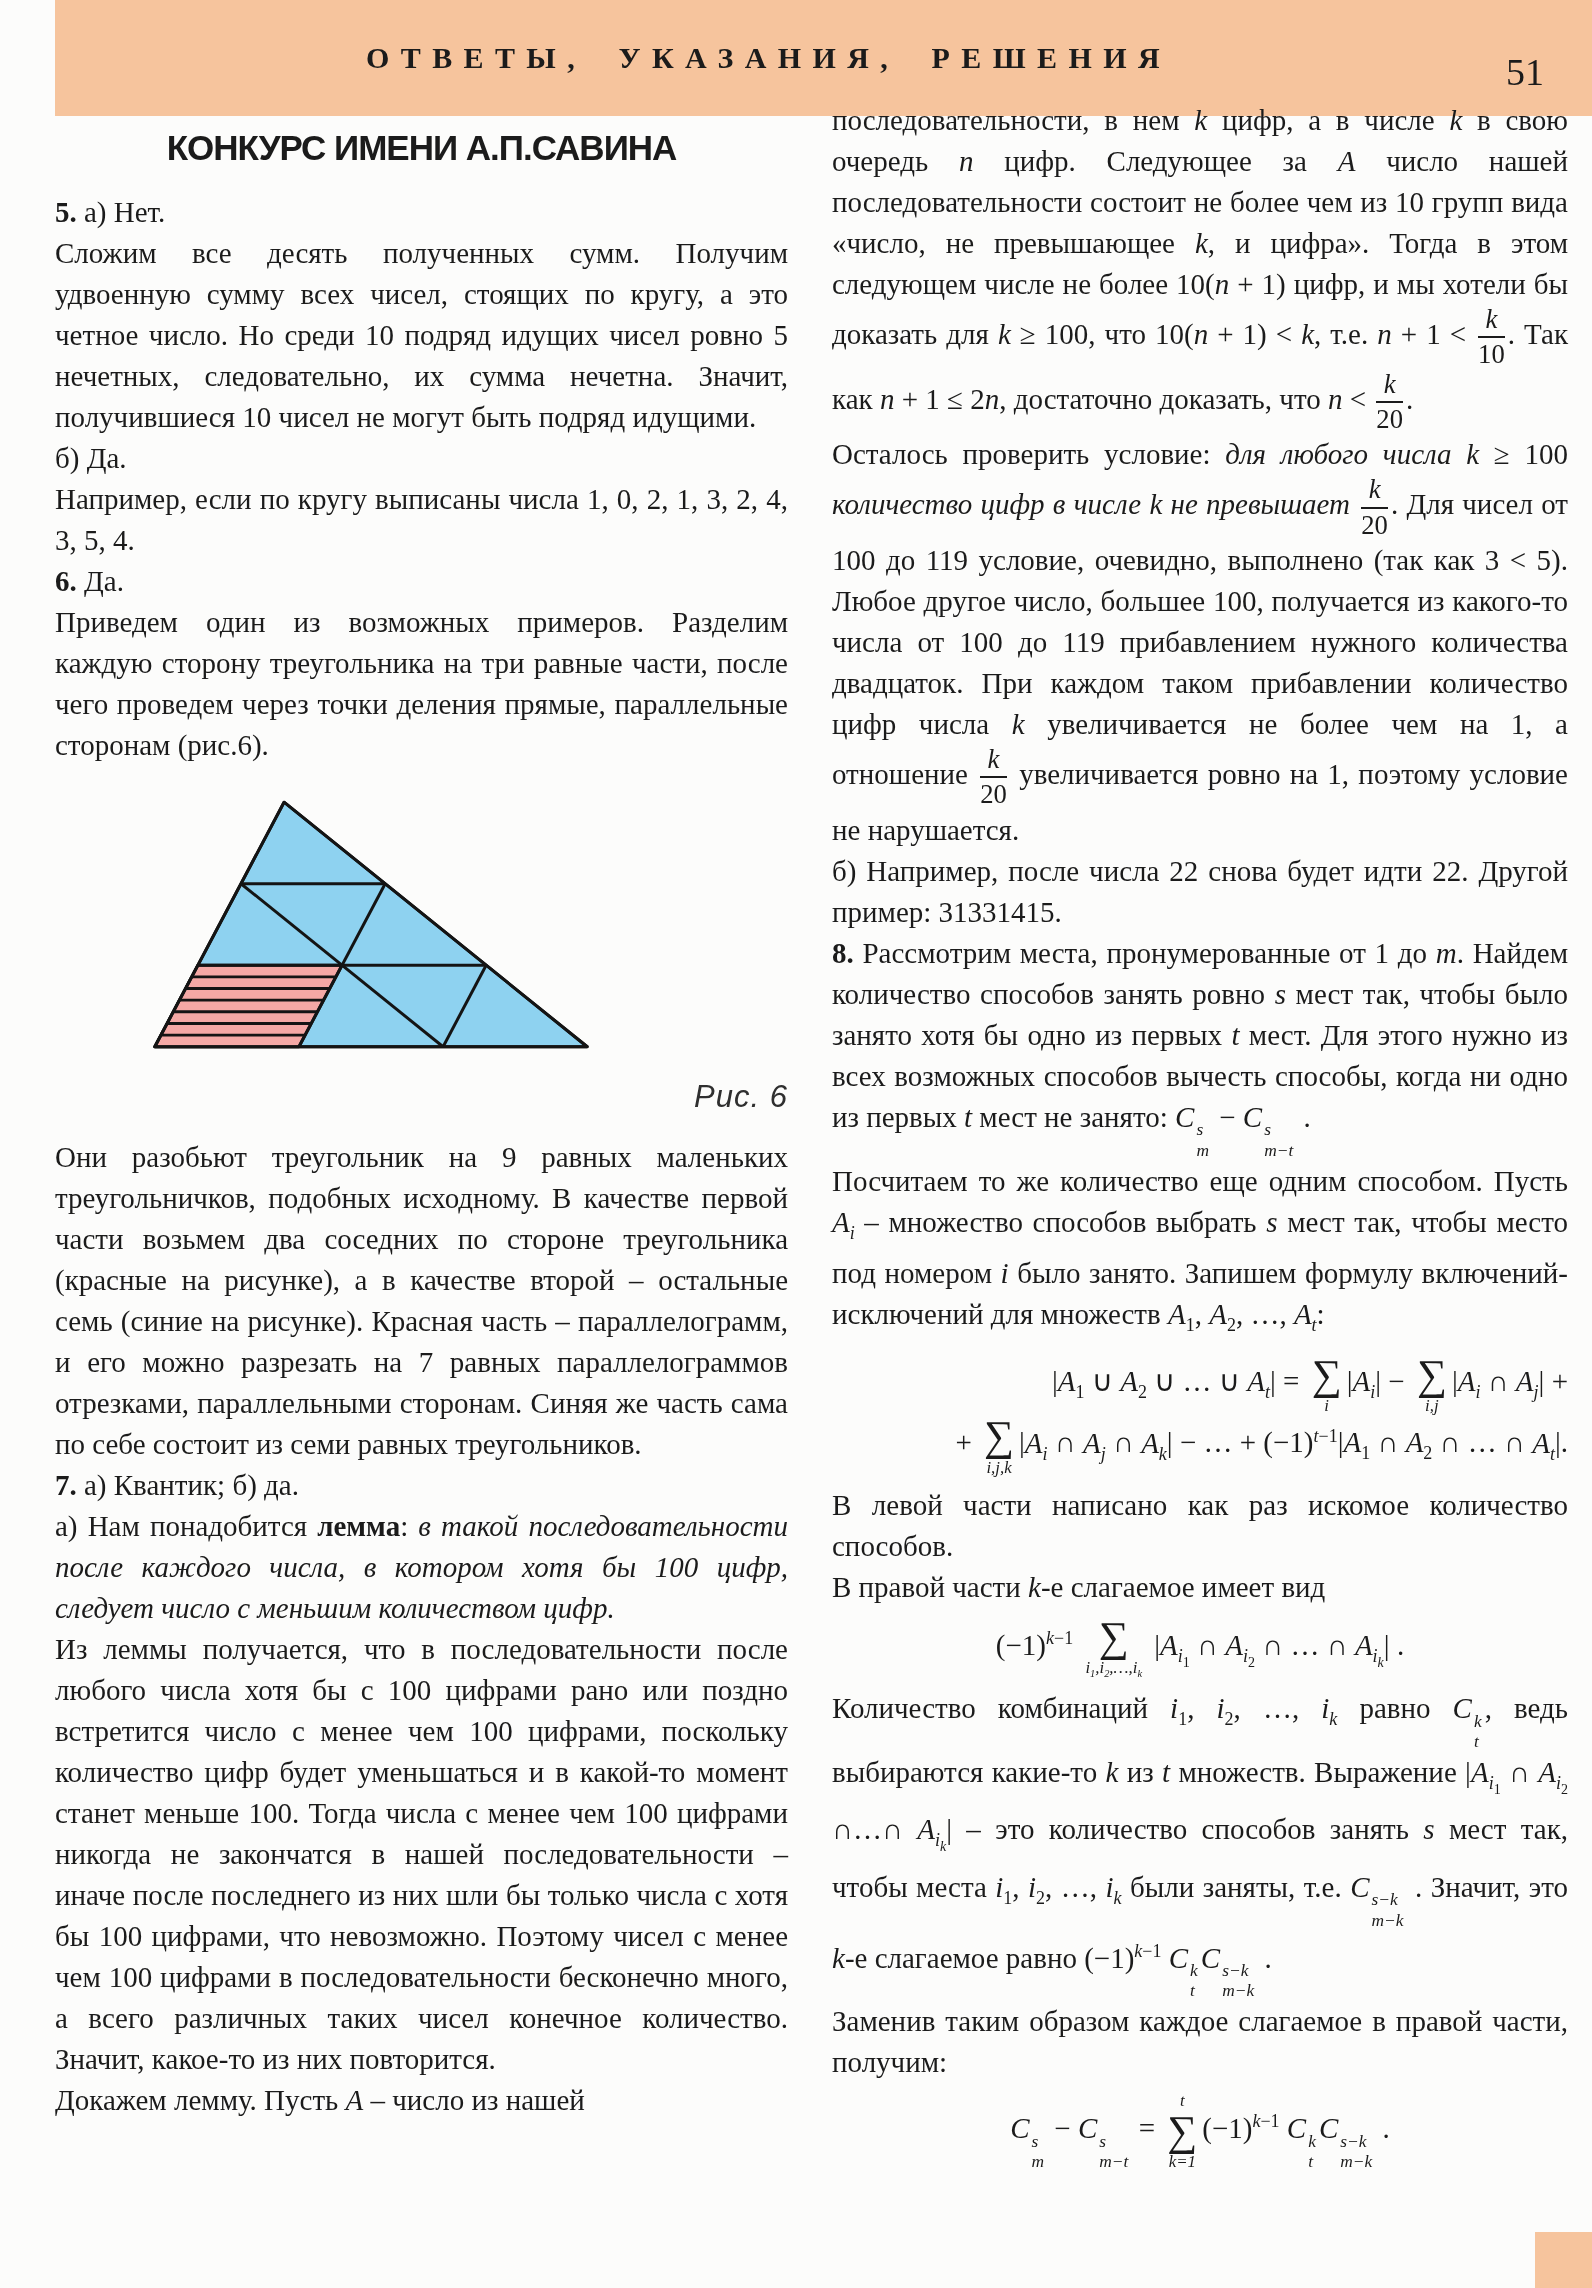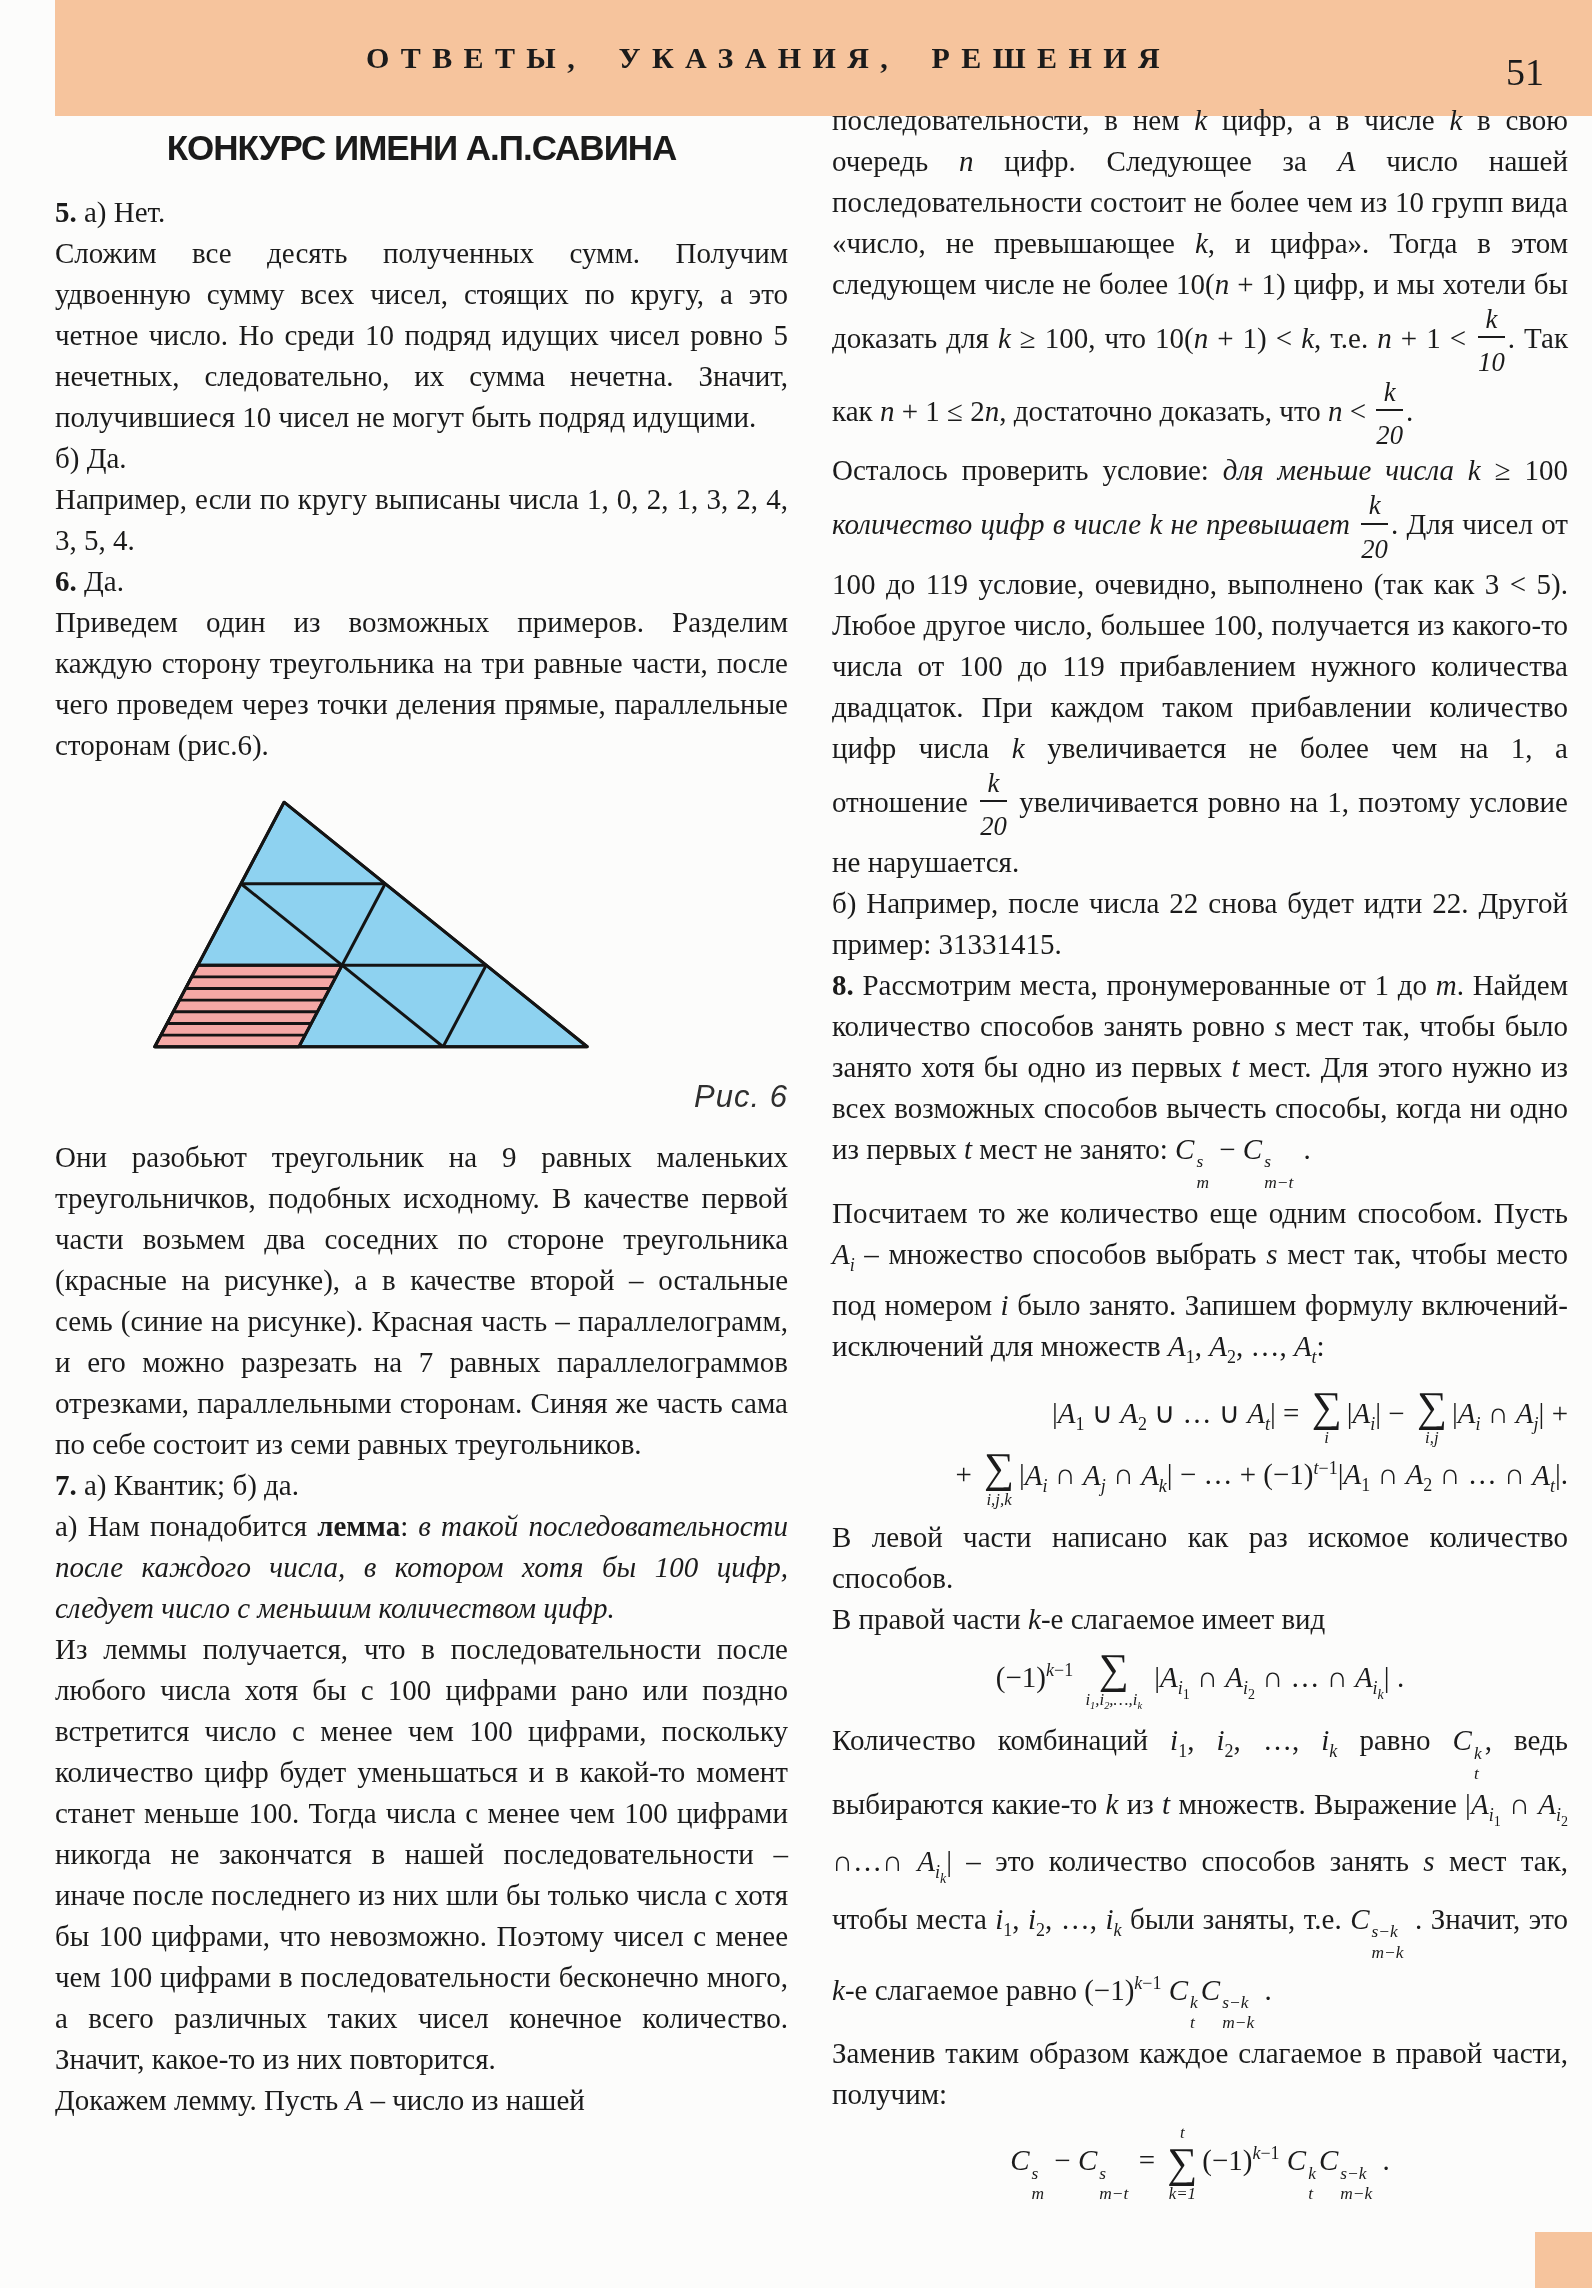--- a/index.html
+++ b/index.html
@@ -41,21 +41,21 @@
     font-size:31px; color:#2f2f2f; letter-spacing:1px;
     margin:4px 0 20px 119px; text-align:right;
   }
   svg polygon { stroke:#141414; stroke-width:3; stroke-linejoin:round; }
   svg line { stroke:#141414; stroke-width:3; }
   .frac {
     display:inline-flex; flex-direction:column; text-align:center;
     vertical-align:middle; line-height:1.1; font-size:0.92em; margin:0 3px;
   }
   .frac .num { border-bottom:2px solid #1b1b1b; padding:0 5px 2px; }
-  .frac .den { padding-top:10px;font-style:italic; }
+  .frac .den { padding-top:2px; }
   .ss {
     display:inline-flex; flex-direction:column; align-items:flex-start;
     font-size:0.60em; line-height:1.18; vertical-align:-0.5em;
     margin:0 3px 0 2px; font-style:italic;
   }
   .bigop {
     display:inline-flex; flex-direction:column; align-items:center;
     vertical-align:middle; line-height:1; margin:0 5px;
   }
   .bigop .op  { font-size:1.45em; }
@@ -119,21 +119,21 @@
 
 <div class="col col-right">
   <div>
       <div class="para">последовательности, в нем <i>k</i> цифр, а в числе <i>k</i> в свою очередь <i>n</i> цифр. Следующее за <i>A</i> число нашей последовательности состоит не более чем из 10 групп вида «число, не превышающее <i>k</i>, и цифра». Тогда в этом следующем числе не более 10(<i>n</i> + 1) цифр, и мы хотели бы доказать для <i>k</i> ≥ 100, что 10(<i>n</i> + 1) &lt; <i>k</i>, т.е. <i>n</i> + 1 &lt; <span class="frac">
           <span class="num"><i>k</i></span>
           <span class="den">10</span>
         </span>. Так как <i>n</i> + 1 ≤ 2<i>n</i>, достаточно доказать, что <i>n</i> &lt; <span class="frac">
           <span class="num"><i>k</i></span>
           <span class="den">20</span>
         </span>.</div>
-      <div class="para">Осталось проверить условие: <i>для меньше числа k</i> ≥ 100 <i>количество цифр в числе k не превышает</i> <span class="frac">
+      <div class="para">Осталось проверить условие: <i>для любого числа k</i> ≥ 100 <i>количество цифр в числе k не превышает</i> <span class="frac">
           <span class="num"><i>k</i></span>
           <span class="den">20</span>
         </span>. Для чисел от 100 до 119 условие, очевидно, выполнено (так как 3 &lt; 5). Любое другое число, большее 100, получается из какого-то числа от 100 до 119 прибавлением нужного количества двадцаток. При каждом таком прибавлении количество цифр числа <i>k</i> увеличивается не более чем на 1, а отношение <span class="frac">
           <span class="num"><i>k</i></span>
           <span class="den">20</span>
         </span> увеличивается ровно на 1, поэтому условие не нарушается.</div>
       <div class="para">б) Например, после числа 22 снова будет идти 22. Другой пример: 31331415.</div>
       <div class="para"><b>8.</b> Рассмотрим места, пронумерованные от 1 до <i>m</i>. Найдем количество способов занять ровно <i>s</i> мест так, чтобы было занято хотя бы одно из первых <i>t</i> мест. Для этого нужно из всех возможных способов вычесть способы, когда ни одно из первых <i>t</i> мест не занято: <i>C</i><span class="ss">
           <span><i>s</i></span>
           <span><i>m</i></span>

